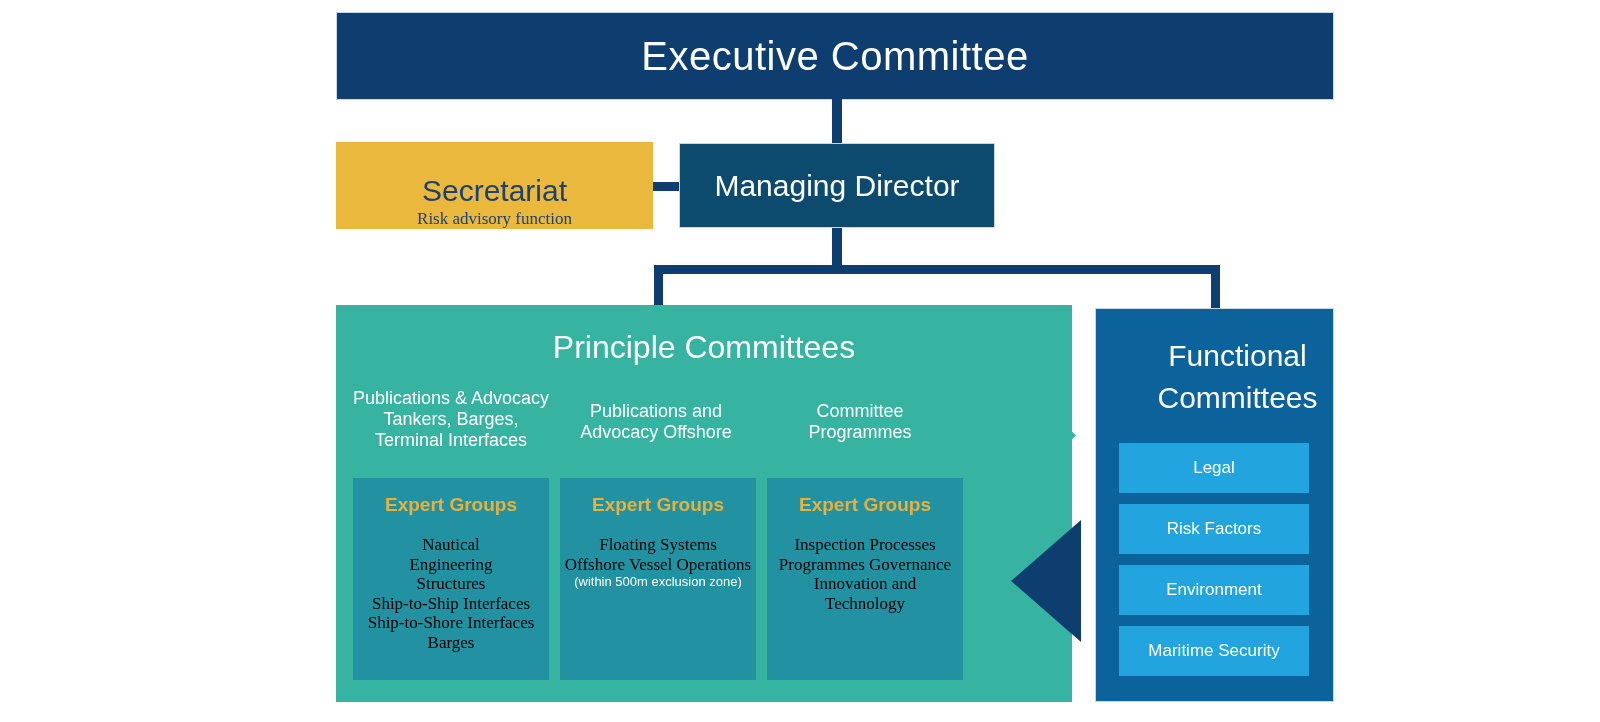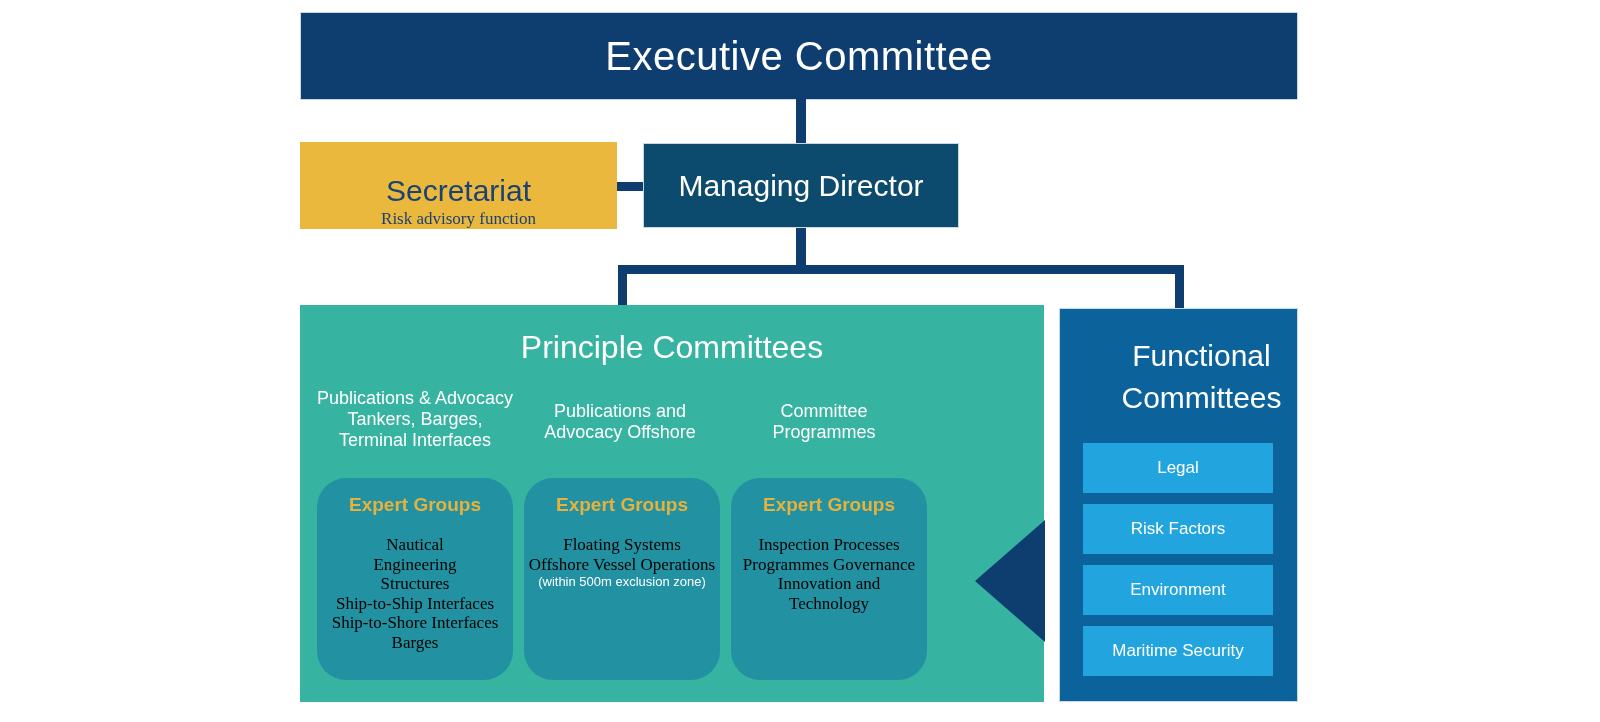--- a/index.html
+++ b/index.html
@@ -1,20 +1,20 @@
 <!DOCTYPE html>
 <html><head>
 <meta charset="utf-8">
 <style>
   html,body{margin:0;padding:0;background:#ffffff;}
   .canvas{
     position:relative;width:1600px;height:722px;background:#ffffff;overflow:hidden;
     font-family:"Liberation Sans","DejaVu Sans",sans-serif;
   }
-  .abs{position:absolute;}
+  .abs{position:absolute;margin-left:36px;}
   
   .exec{
     left:300px;top:12px;width:998px;height:88px;background:#0e3d6f;
     border:1px solid #c9d8e6;box-sizing:border-box;
     display:flex;align-items:center;justify-content:center;
     color:#ffffff;font-size:40px;letter-spacing:.5px;
   }
   .secretariat{
     left:300px;top:142px;width:317px;height:87px;background:#e9b83c;
     display:flex;flex-direction:column;align-items:center;justify-content:flex-end;
@@ -31,36 +31,36 @@
   
   .conn{background:#0e3d6f;}
   .c-exec-md{left:796px;top:99px;width:10px;height:45px;}
   .c-sec-md{left:617px;top:182px;width:27px;height:9px;}
   .c-md-stem{left:796px;top:227px;width:10px;height:47px;}
   .c-horiz{left:618px;top:265px;width:566px;height:9px;}
   .c-drop-left{left:618px;top:265px;width:9px;height:43px;}
   .c-drop-right{left:1175px;top:265px;width:9px;height:43px;}
   
   .principle{
-    left:300px;top:305px;width:736px;height:397px;background:#36b3a1;color:#ffffff;padding-left:8px;
+    left:300px;top:305px;width:736px;height:397px;background:#36b3a1;color:#ffffff;
   }
   .principle-title{
     position:absolute;left:0;top:24px;width:100%;text-align:center;
     font-size:32px;color:#ffffff;
   }
   .col-hdr{
     position:absolute;width:224px;text-align:center;
     font-size:18px;line-height:21px;color:#ffffff;
   }
   .hdr1{left:3px;top:83px;}
   .hdr2{left:208px;top:96px;}
   .hdr3{left:412px;top:96px;}
   .expert{
     position:absolute;top:173px;width:196px;height:202px;background:#2292a2;
-    text-align:center;box-sizing:border-box;padding-top:16px;border-radius:29px;
+    text-align:center;box-sizing:border-box;padding-top:16px;
   }
   .e1{left:17px;}
   .e2{left:224px;}
   .e3{left:431px;}
   .expert-label{font-size:19px;font-weight:700;color:#e7b13d;}
   .expert-items{margin-top:19px;font-size:17px;line-height:19.5px;color:#000000;font-family:Liberation Serif, serif;}
   .expert-note{font-size:13px;line-height:16px;color:#ffffff;}
   
   .arrow-right{
     left:975px;top:373px;width:65px;height:125px;background:#36b3a1;

